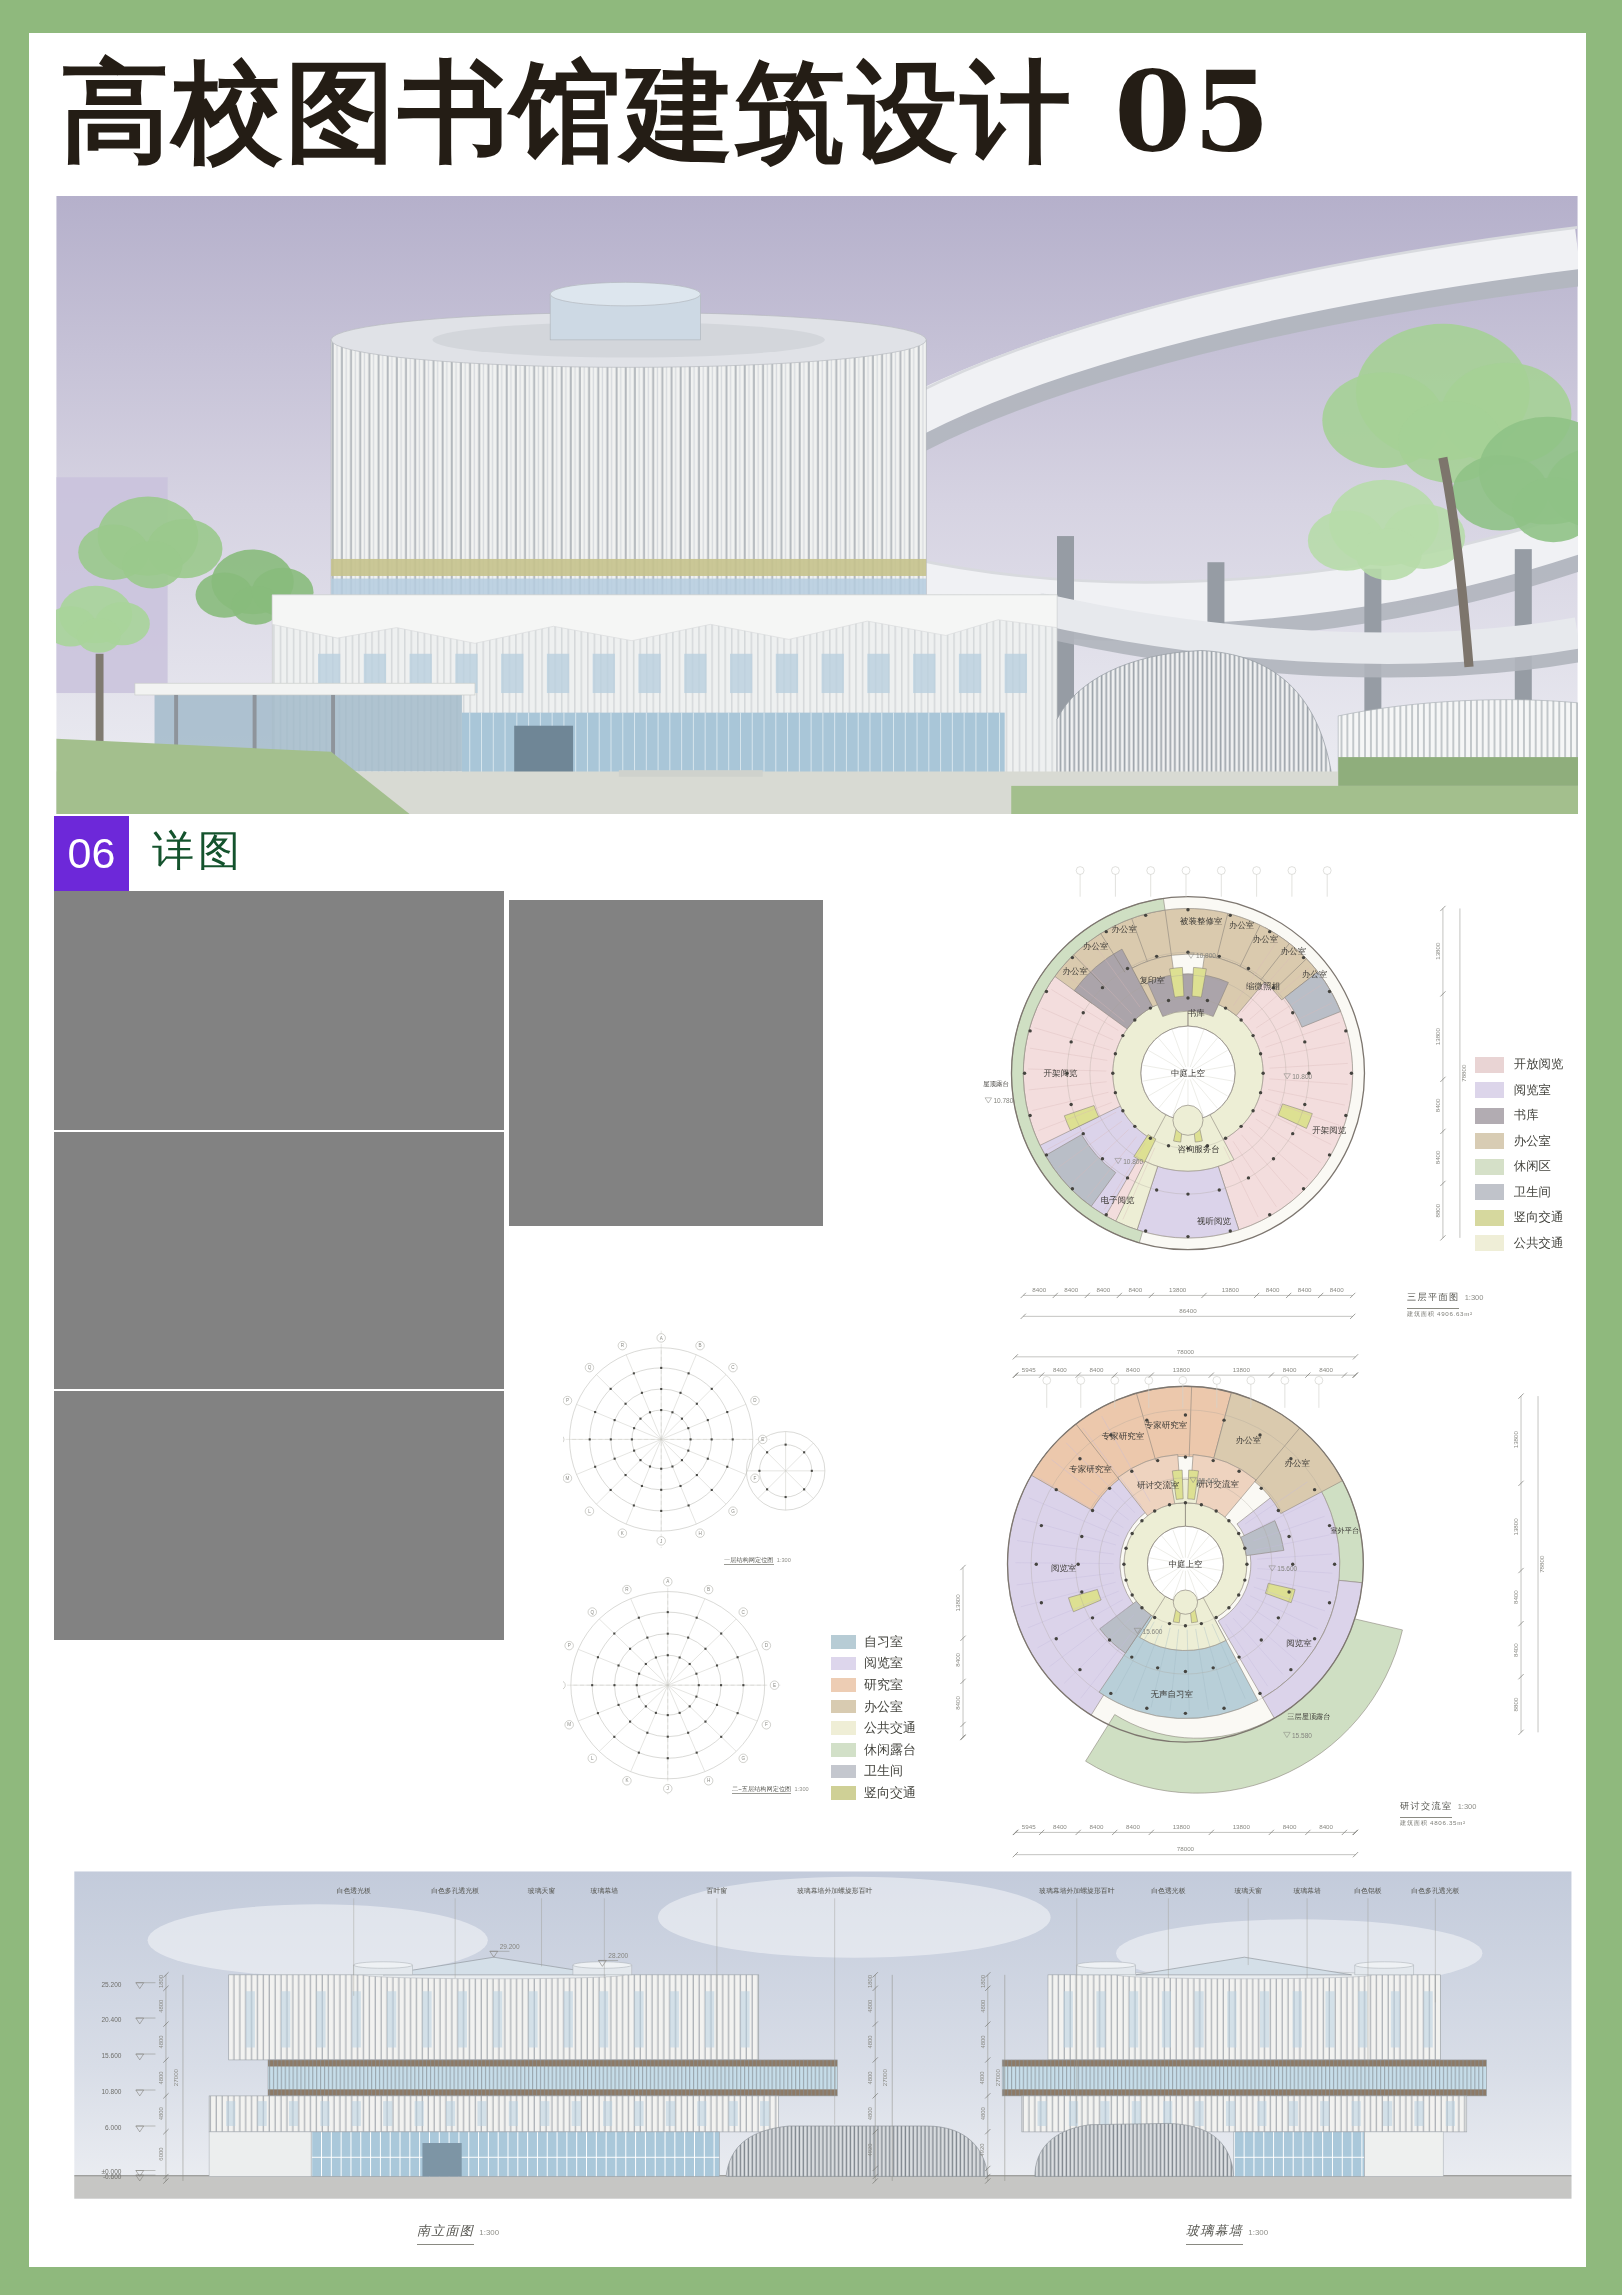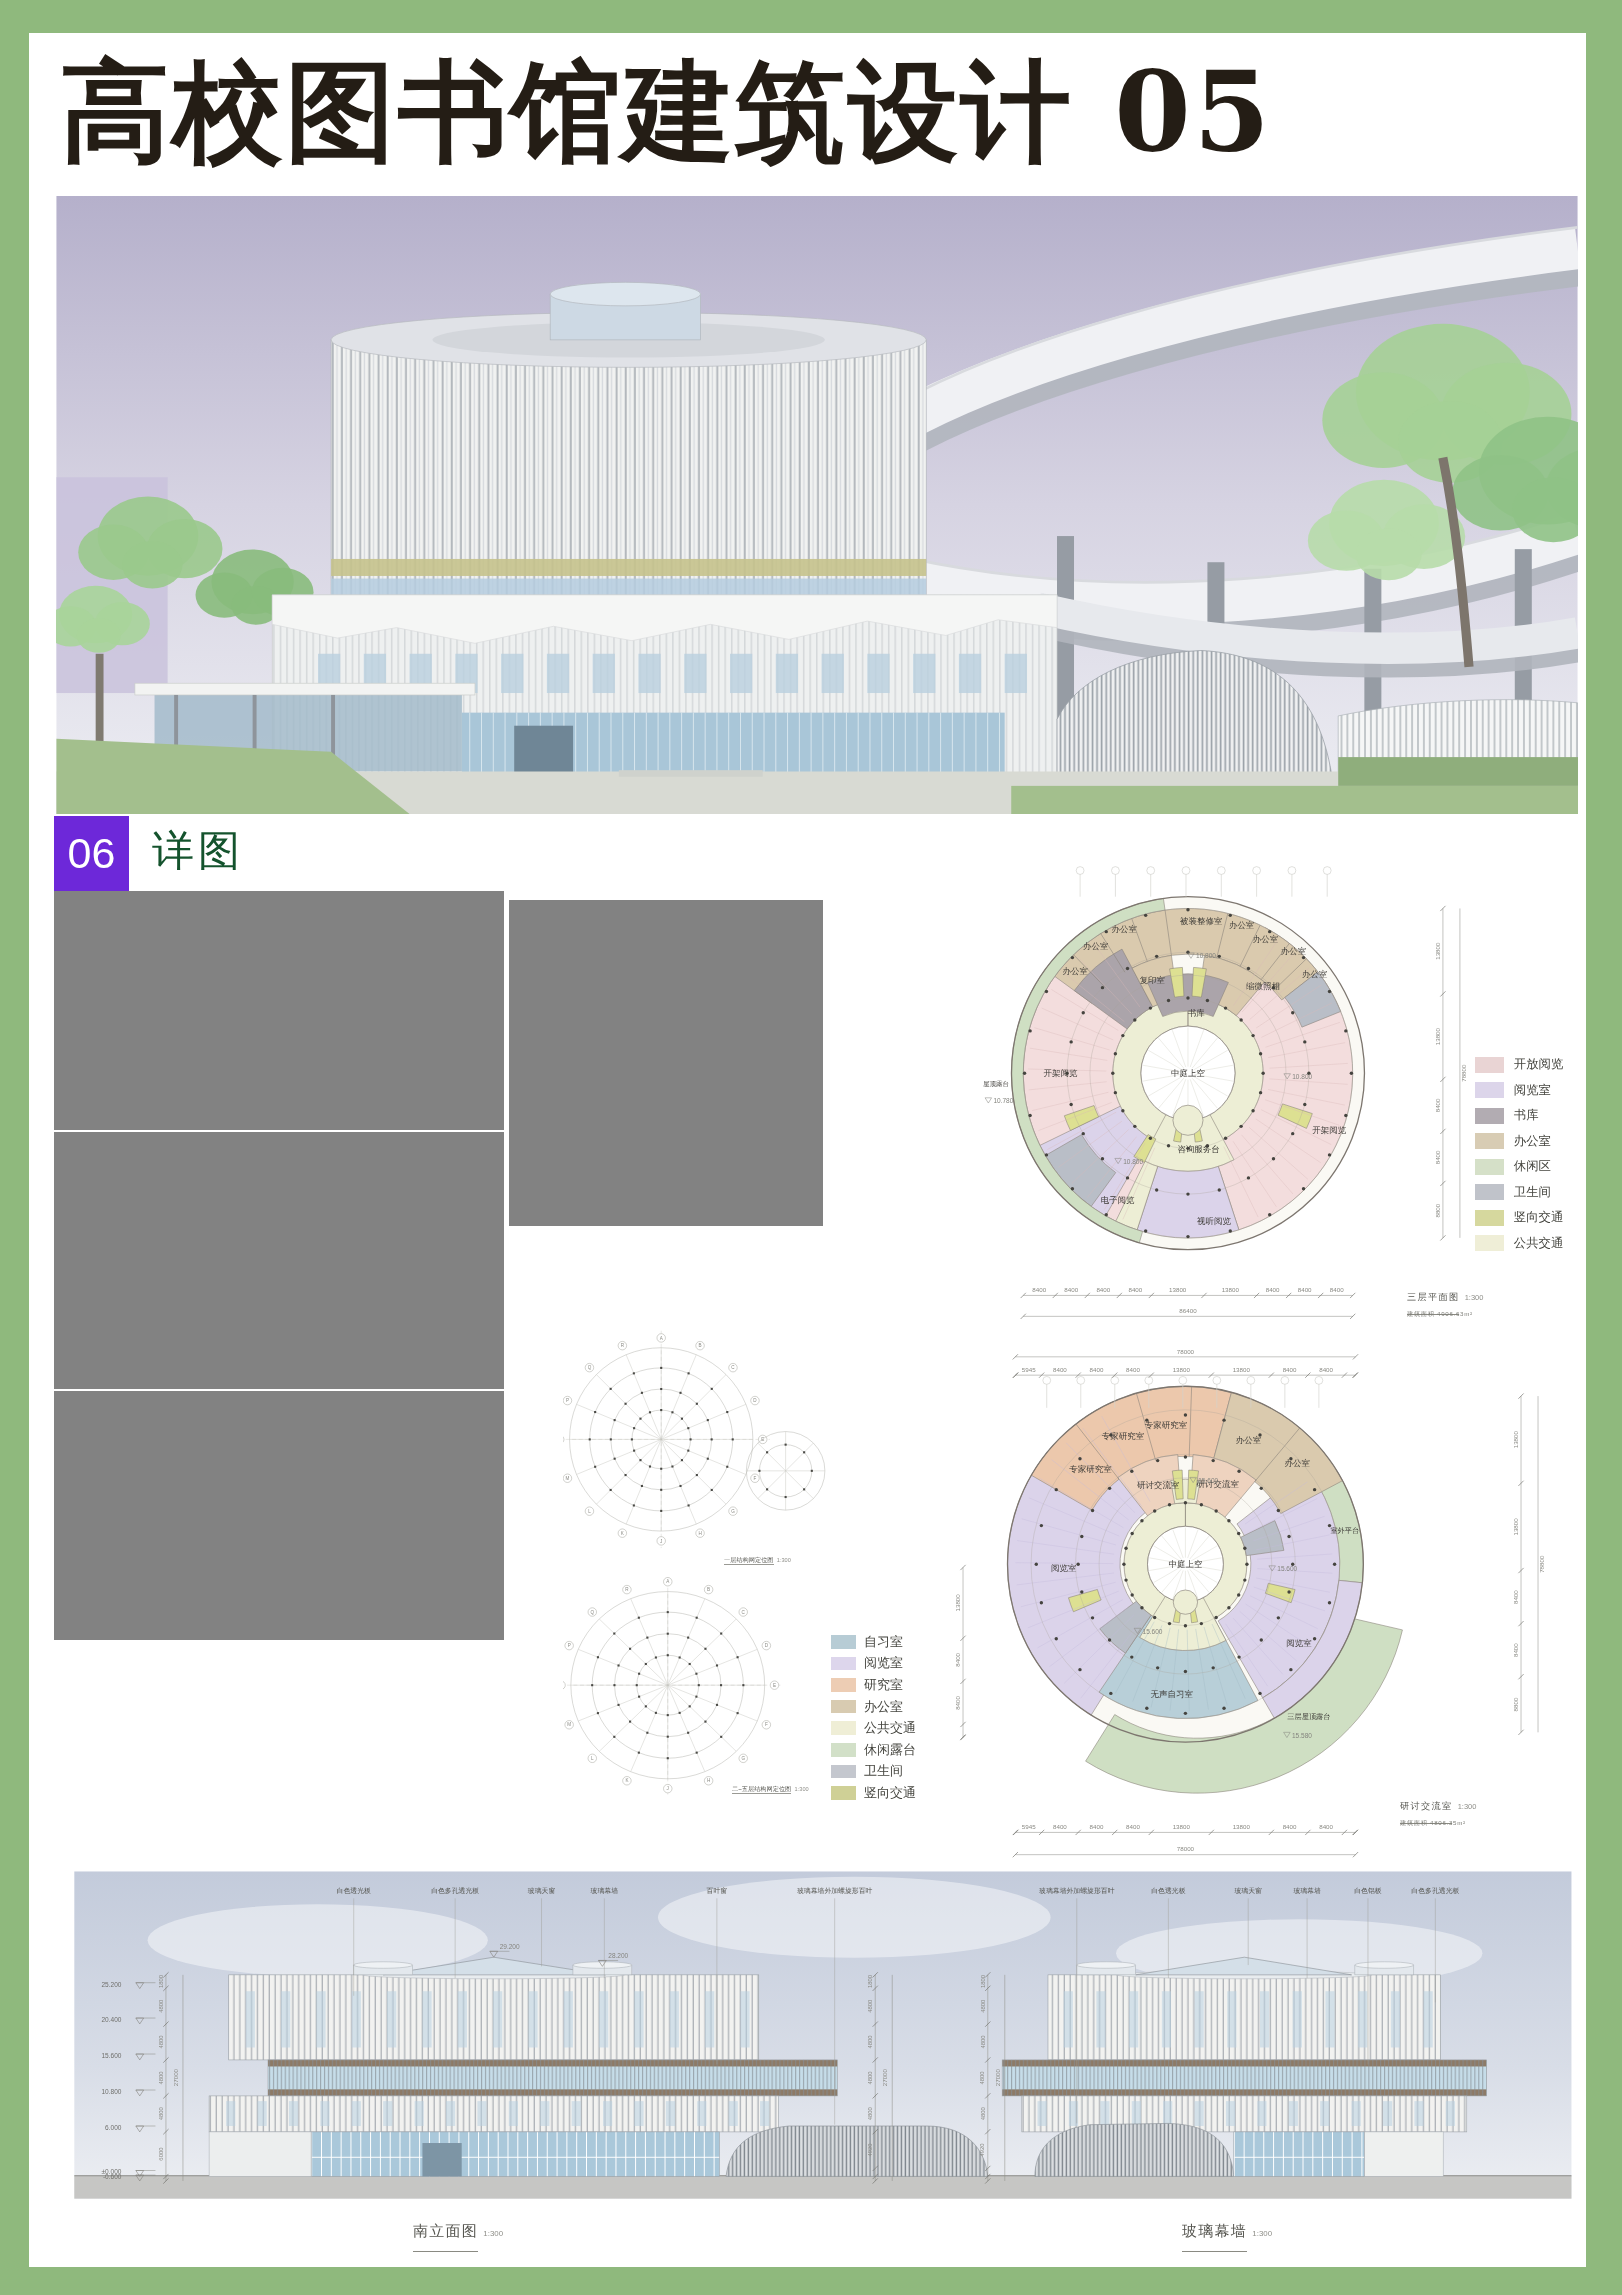--- a/index.html
+++ b/index.html
@@ -12,28 +12,28 @@
          font-size:43px;text-align:center;line-height:75px;}
   #sectitle{position:absolute;left:152px;top:823px;font-size:42px;color:#14532d;font-weight:500;letter-spacing:3.9px;}
   .ph{position:absolute;background:#828282;}
   .legend{position:absolute;}
   .lrow{display:flex;align-items:center;}
   .lrow .sw{flex:none;}
   .lrow .lb{color:#45453f;}
   #legend1 .lrow{height:25.5px;} #legend1 .sw{width:29px;height:15.7px;margin-right:9.8px;} #legend1 .lb{font-size:12.4px;}
   #legend2 .lrow{height:21.6px;} #legend2 .sw{width:25px;height:13.7px;margin-right:7.9px;} #legend2 .lb{font-size:13px;}
   .plan-cap{position:absolute;white-space:nowrap;}
-  .cap-name{font-size:9.2px;color:#55554f;border-bottom:0.9px solid #8a8a82;padding-bottom:12px;letter-spacing:1.3px;}
+  .cap-name{font-size:9.2px;color:#55554f;border-bottom:0.9px solid #8a8a82;padding-bottom:6px;letter-spacing:1.3px;}
   .cap-scale{font-size:7.5px;color:#8f8f89;margin-left:5.2px;}
   .cap-area{font-size:6.2px;color:#7d7d77;margin-top:5.9px;letter-spacing:0.7px;}
   .sd-cap{position:absolute;white-space:nowrap;font-size:6.2px;color:#8a8a84;}
   .sd-cap .cap-name{font-size:6.2px;border-bottom:0.7px solid #9a9a94;padding-bottom:0.7px;letter-spacing:0;}
   .sd-cap .cap-scale{font-size:5.6px;margin-left:3.3px;}
   .ecap{position:absolute;width:196px;text-align:center;white-space:nowrap;}
-  .ecap .cap-name{font-size:15px;}
+  .ecap .cap-name{font-size:13px;font-style:italic;}
   .ecap .cap-scale{font-size:7.9px;}
   svg text{font-family:"Liberation Sans",sans-serif;}
 </style>
 </head>
 <body>
 
 <div id="sheet"></div>
 
 <div id="title">高校图书馆建筑设计 05</div>
 

